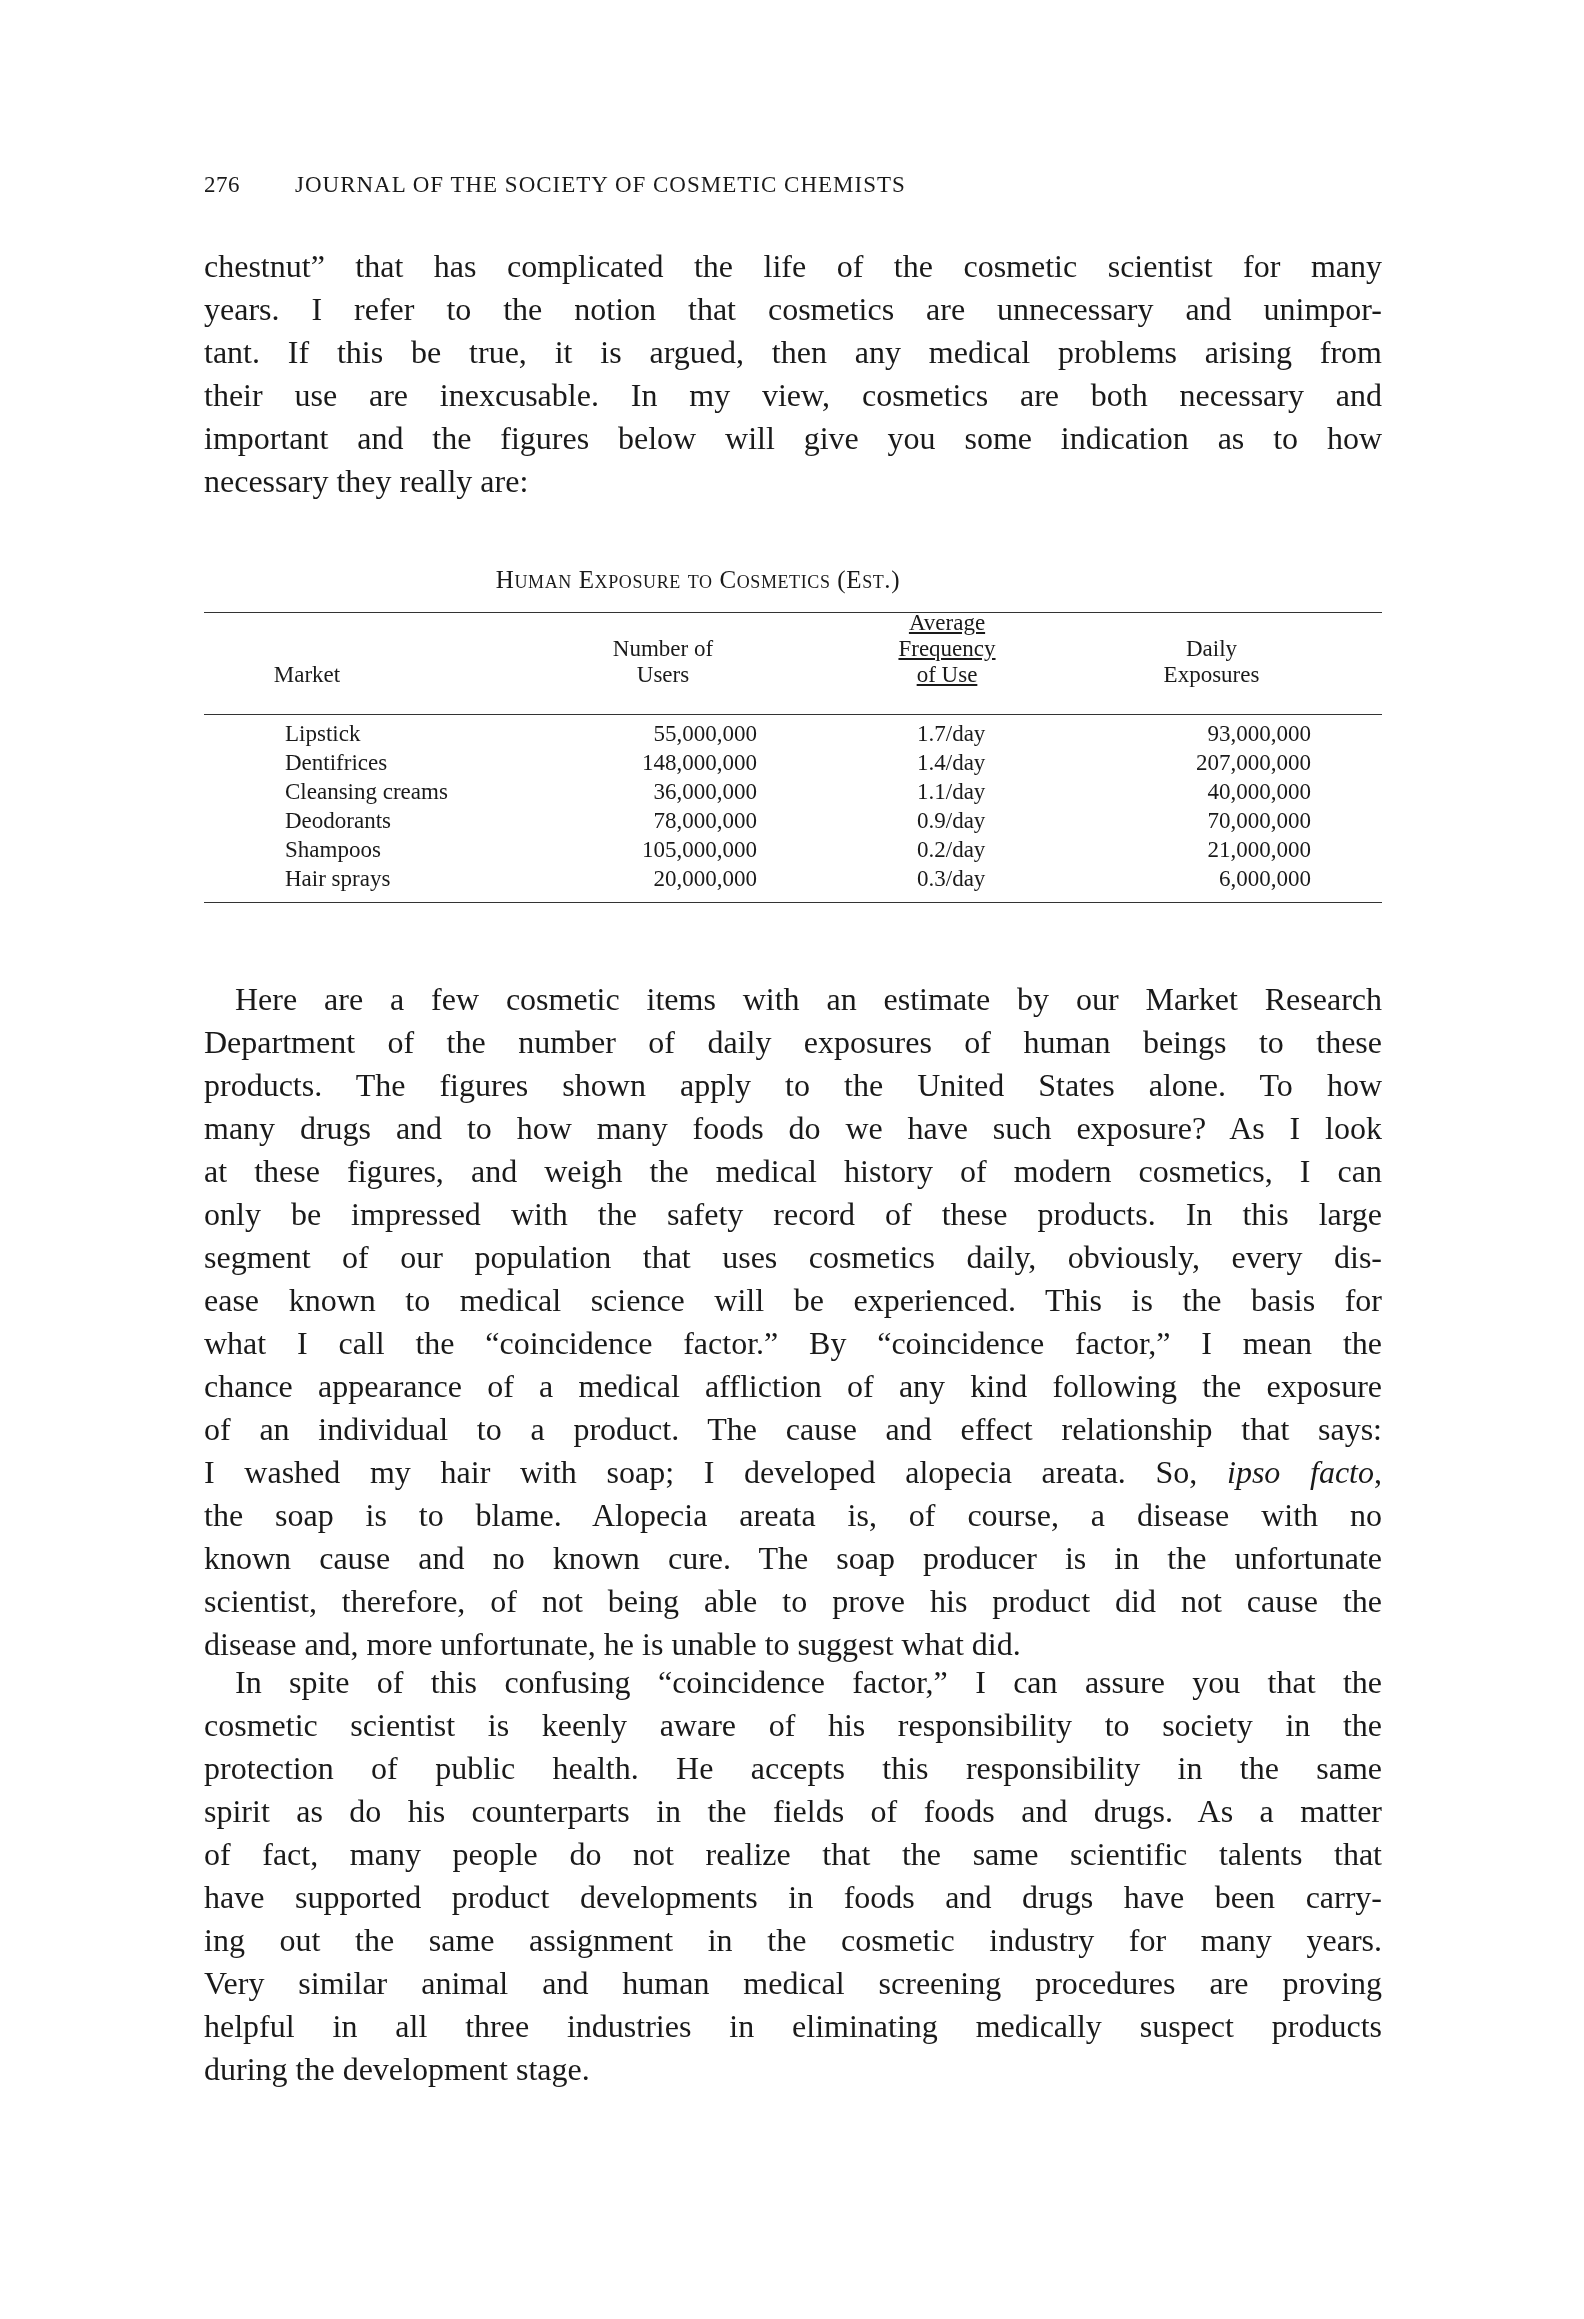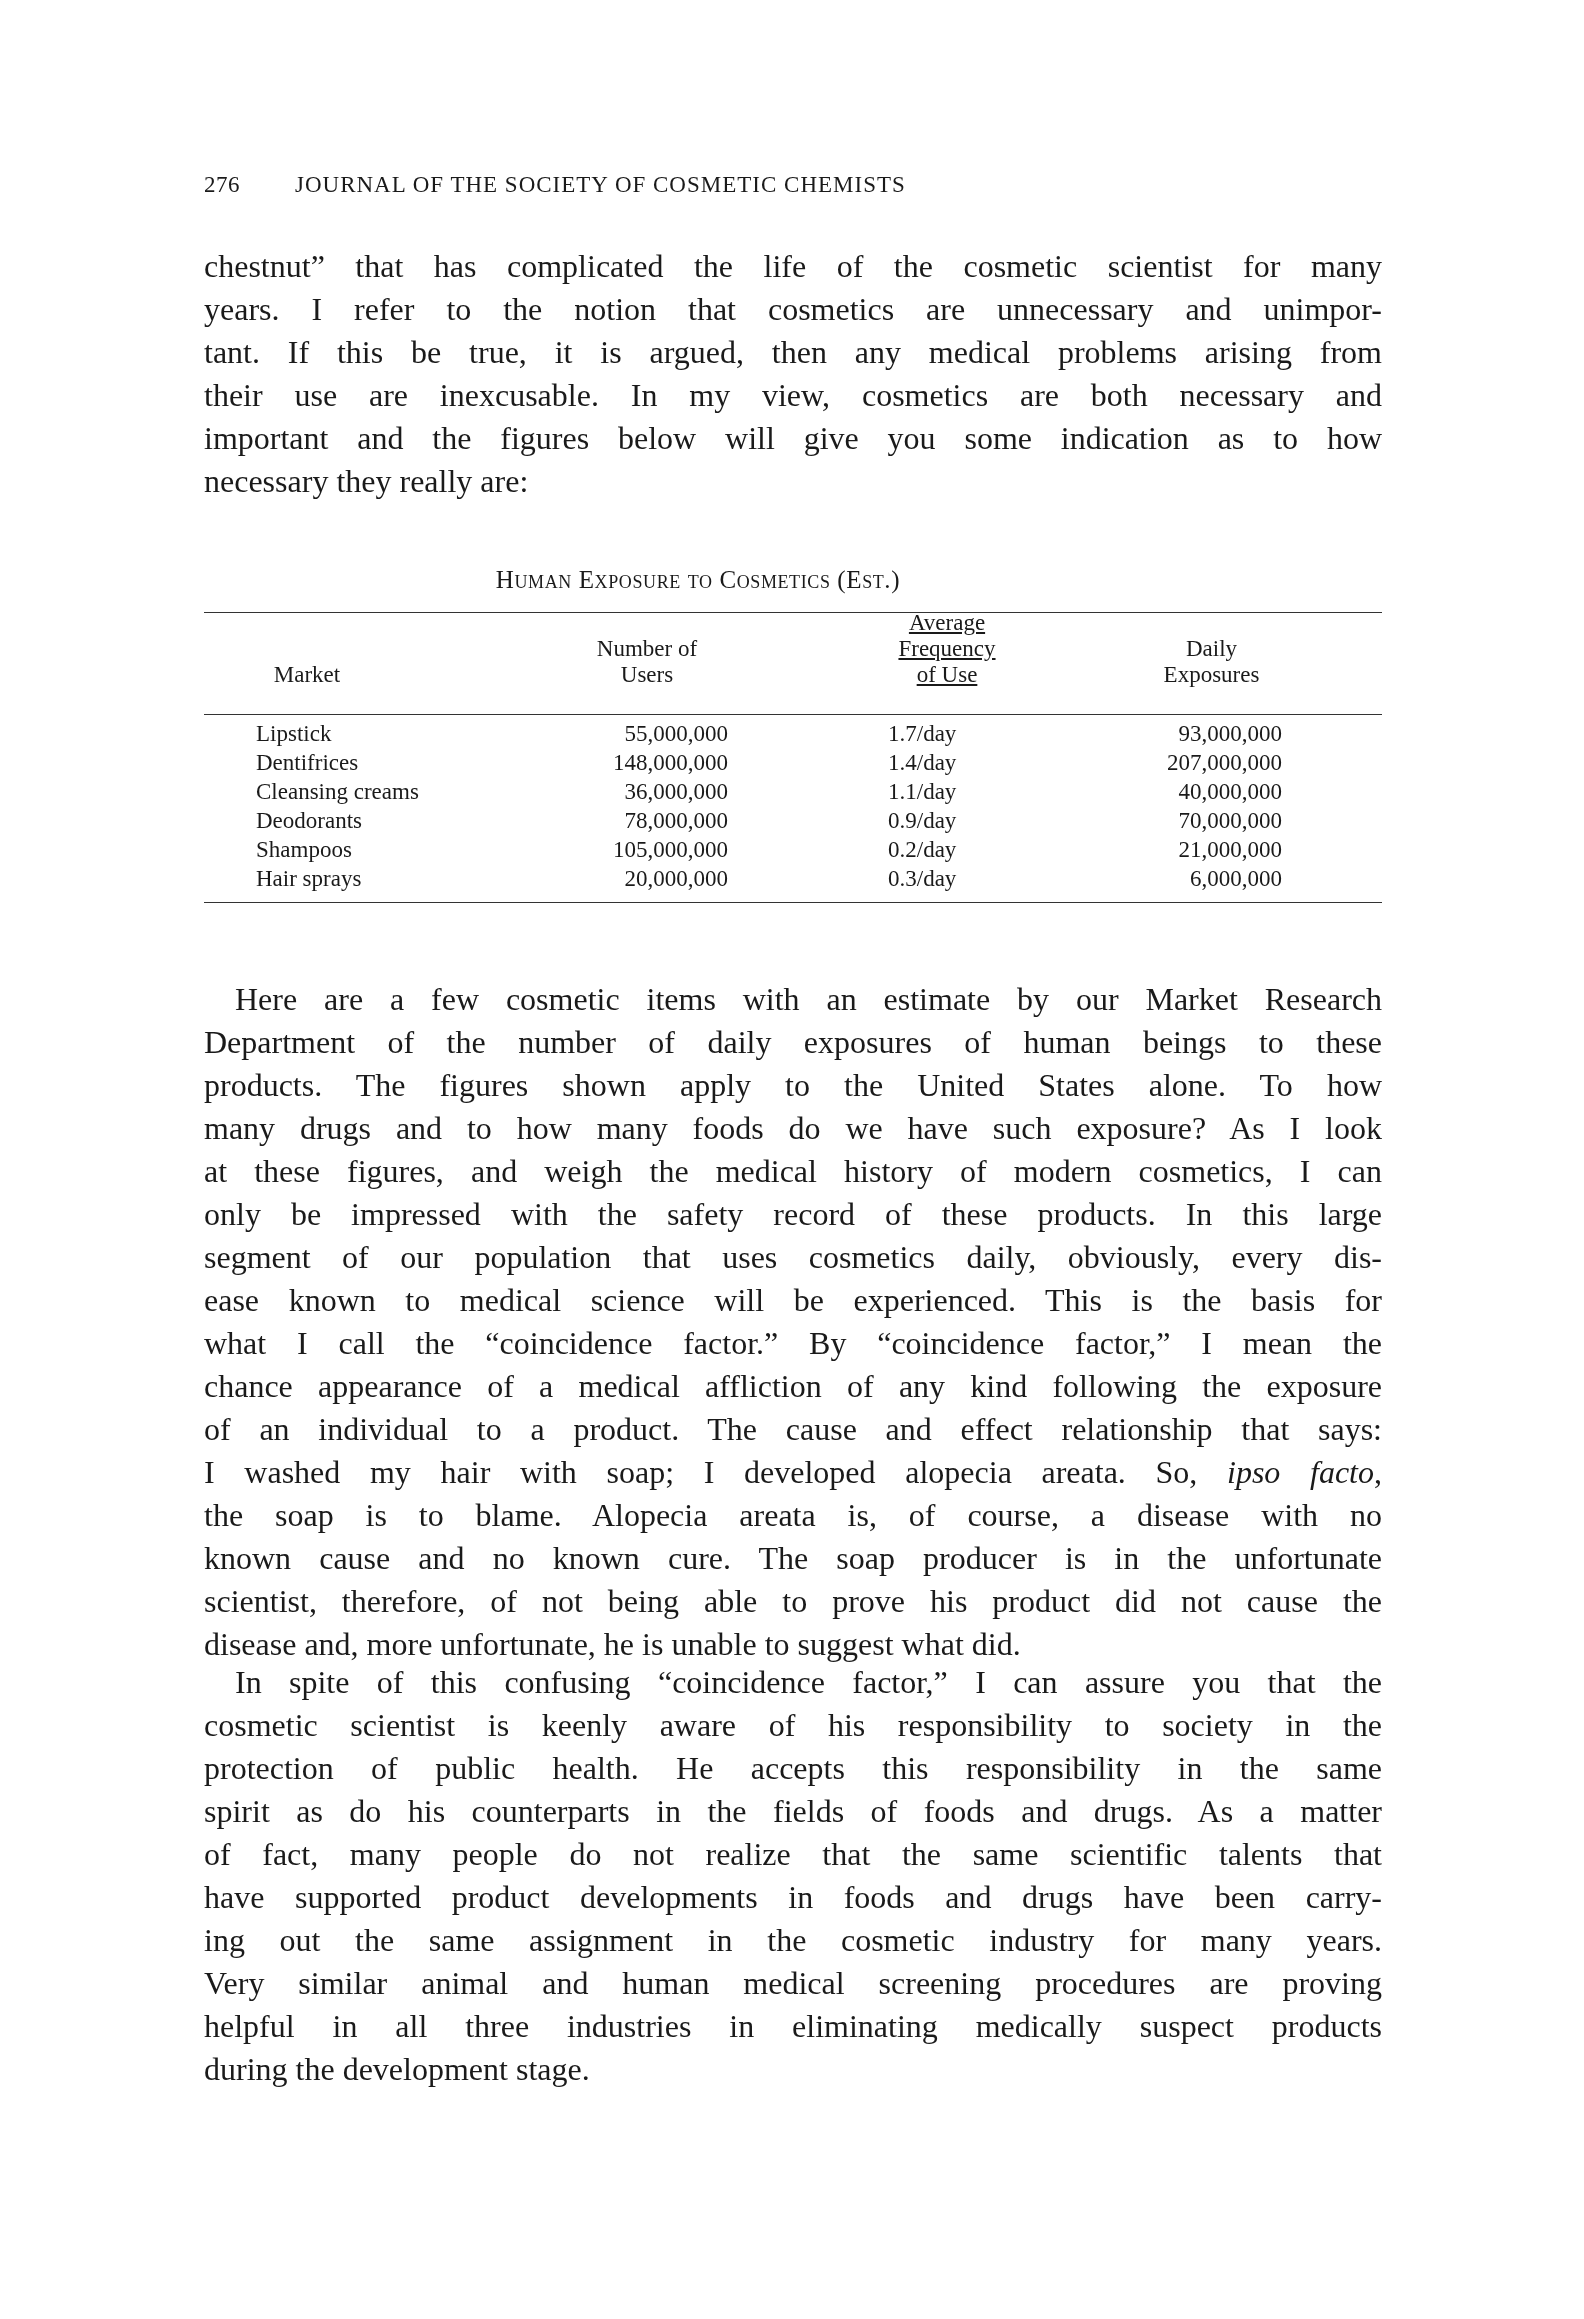--- a/index.html
+++ b/index.html
@@ -22,21 +22,21 @@
   .para .line { display: block; text-align: justify; text-align-last: justify; white-space: nowrap; }
   .para .line.last { text-align-last: left; }
 
   .table-title {
     position: absolute; top: 566px; left: 0; width: 1396px; text-align: center;
     font-size: 25px; font-variant: small-caps; letter-spacing: 0.6px;
   }
   .rule { position: absolute; left: 204px; width: 1178px; height: 0; border-top: 1.5px solid #333; }
 
   .th { position: absolute; font-size: 23px; line-height: 26px; text-align: center; }
-  .col { position: absolute; font-size: 23px; line-height: 29px; }
+  .col { position: absolute; font-size: 23px; line-height: 29px; margin-left: 29px; }
   .col div { white-space: nowrap; }
   .col.right { text-align: right; }
   .col.left { text-align: left; }
   em { font-style: italic; }
 </style>
 </head>
 <body>
 
 <div class="running-head">
   <span class="page-num">276</span>
@@ -51,21 +51,21 @@
   <span class="line">important and the figures below will give you some indication as to how</span>
   <span class="line last">necessary they really are:</span>
 </div>
 
 <div class="table-title">Human Exposure to Cosmetics (Est.)</div>
 <div class="rule" style="top:612px;"></div>
 
 <div class="th" style="left:230px; top:662px; width:154px;">
   <div>Market</div>
 </div>
-<div class="th" style="left:560px; top:636px; width:174px;">
+<div class="th" style="left:576px; top:636px; width:174px;">
   <div>Number of</div>
   <div>Users</div>
 </div>
 <div class="th" style="left:860px; top:610px; width:174px;text-decoration:underline;">
   <div>Average</div>
   <div>Frequency</div>
   <div>of Use</div>
 </div>
 <div class="th" style="left:1120px; top:636px; width:183px;">
   <div>Daily</div>

